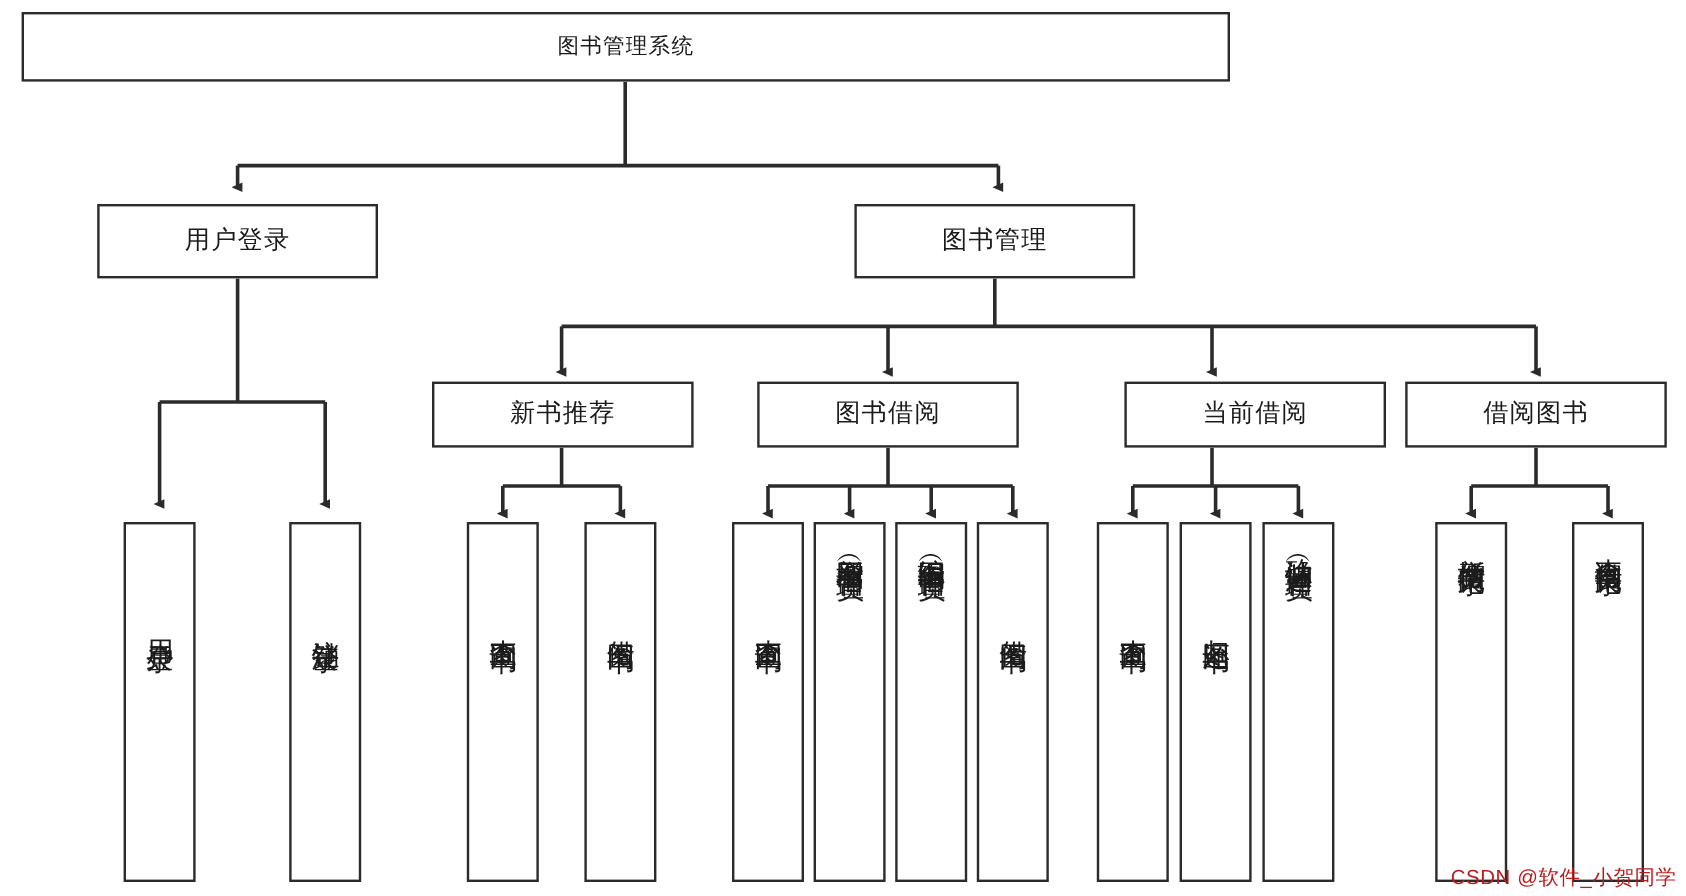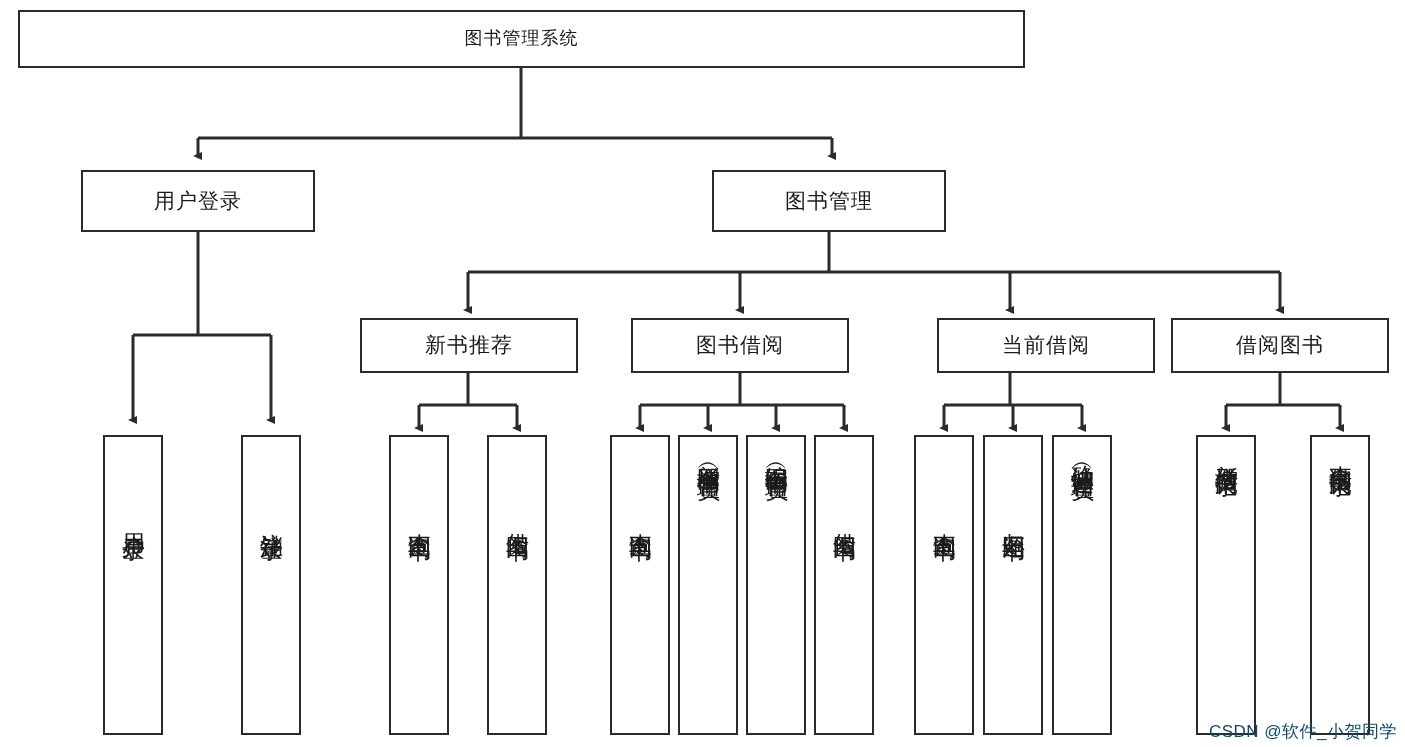--- a/index.html
+++ b/index.html
@@ -40,21 +40,21 @@
     letter-spacing:2px;
     margin:0 auto;
   }
   .v-node.mid .label{margin-top:72px;}
   .v-node.tall .label{margin-top:4px;}
 
   #watermark{
     position:absolute;
     right:8px;bottom:4px;
     font-size:17px;
-    color:#0c4a6e;
+    color:#b91c1c;
     letter-spacing:.5px;
     white-space:nowrap;
   }
 </style>
 </head>
 <body>
 
 <div id="canvas">
 
   <svg class="links" viewBox="0 0 1405 747" xmlns="http://www.w3.org/2000/svg">

